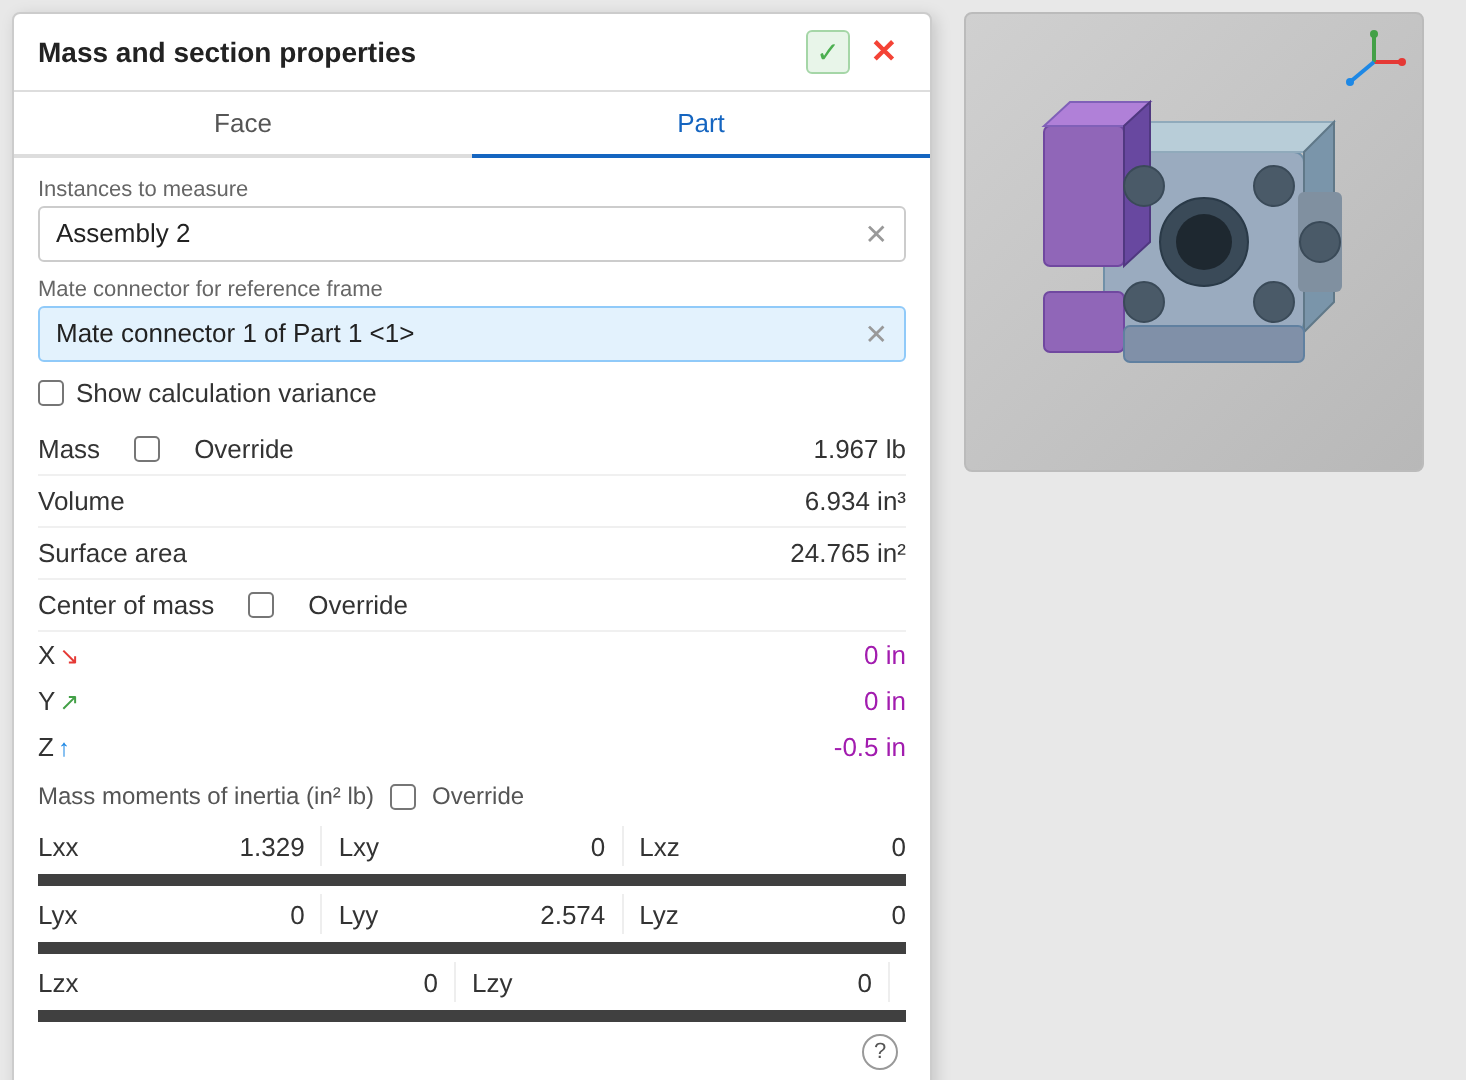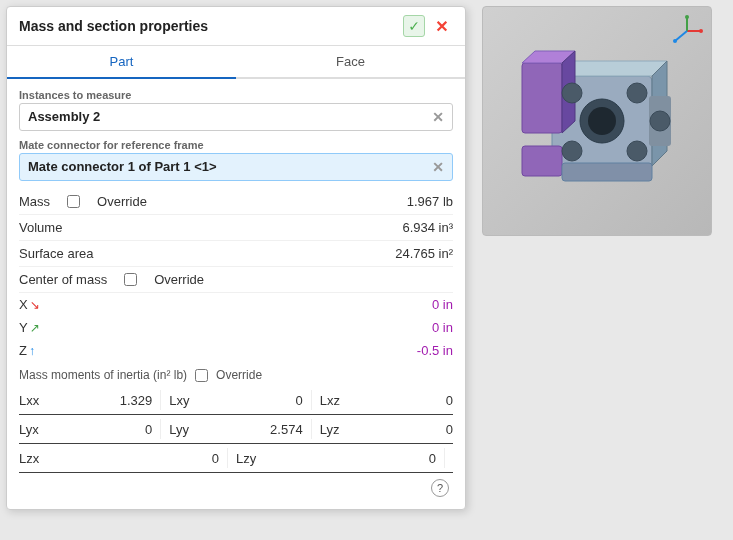--- a/index.html
+++ b/index.html
@@ -104,21 +104,20 @@
     }
 
     
     .panel-content {
       padding: 10px 12px;
       flex: 1;
     }
 
     .field-group {
       margin-bottom: 8px;
-      font-weight: bold;
     }
 
     .field-label-small {
       font-size: 11px;
       color: #666;
       margin-bottom: 2px;
     }
 
     .field-value-box {
       border: 1px solid #ccc;
@@ -210,21 +209,21 @@
       gap: 8px;
       padding: 6px 0 4px 0;
       font-size: 12px;
       color: #555;
     }
 
     .inertia-row {
       display: flex;
       align-items: center;
       padding: 4px 0;
-      border-bottom: 1px solid #404040;
+      border-bottom: 6px solid #404040;
     }
 
     .inertia-cell {
       flex: 1;
       display: flex;
       align-items: center;
       justify-content: space-between;
       font-size: 13px;
     }
 
@@ -296,42 +295,46 @@
 
     <div class="panel-header">
       <span class="panel-title">Mass and section properties</span>
       <div class="header-icons">
         <div class="icon-check">✓</div>
         <div class="icon-x">✕</div>
       </div>
     </div>
 
     <div class="tabs">
+      <div class="tab">Face</div>
       <div class="tab active">Part</div>
-      <div class="tab">Face</div>
     </div>
 
     <div class="panel-content">
 
       <div class="field-group">
         <div class="field-label-small">Instances to measure</div>
         <div class="field-value-box">
           <span>Assembly 2</span>
           <span class="clear-icon">✕</span>
         </div>
       </div>
 
       <div class="field-group">
         <div class="field-label-small">Mate connector for reference frame</div>
         <div class="field-value-box highlighted">
           <span>Mate connector 1 of Part 1 &lt;1&gt;</span>
           <span class="clear-icon">✕</span>
         </div>
       </div>
 
+      <div class="checkbox-row">
+        <input type="checkbox" style="">
+        <span>Show calculation variance</span>
+      </div>
 
       <div class="row-property">
         <div class="row-property-left">
           <span>Mass</span>
           <input type="checkbox" style="">
           <span>Override</span>
         </div>
         <div class="row-property-right">1.967 lb</div>
       </div>
 

